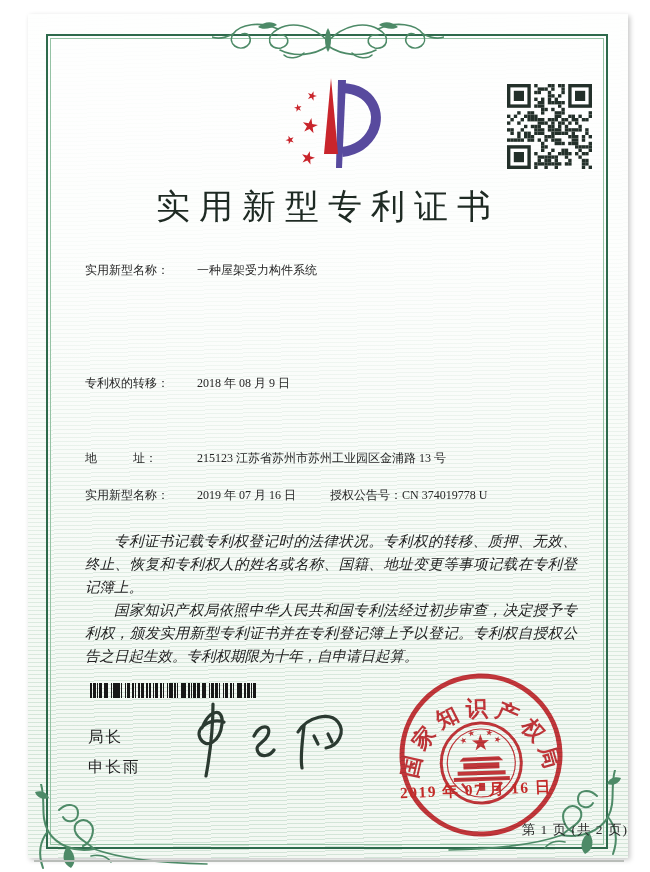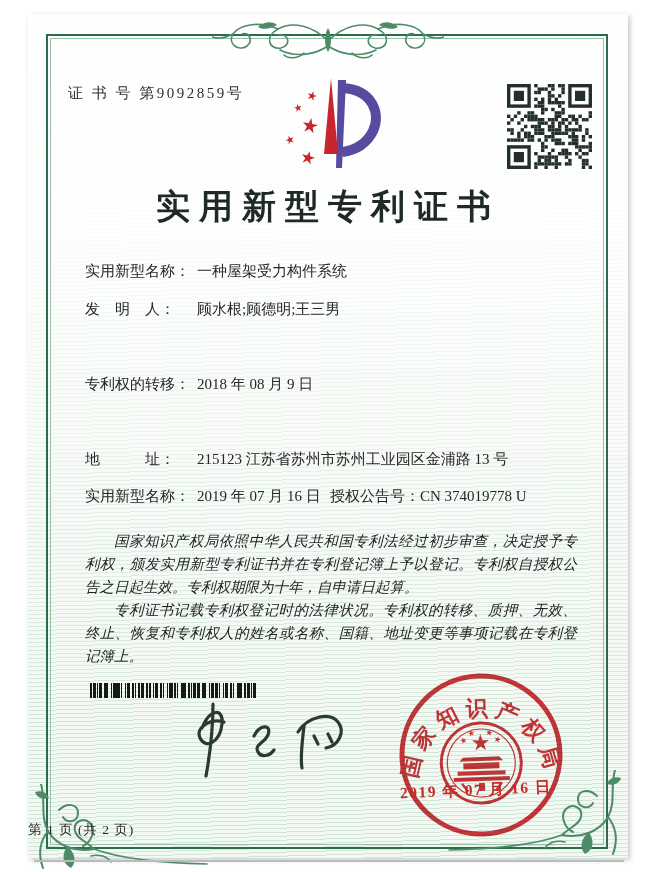--- a/index.html
+++ b/index.html
@@ -22,23 +22,23 @@
   .frame-inner{position:absolute;inset:2px;border:1px solid #94c2a4;}
   
   .flourish-top{position:absolute;left:184px;top:5px;width:232px;height:44px;}
   .flourish-bl{position:absolute;left:3px;top:770px;width:178px;height:86px;}
   .flourish-br{position:absolute;left:419px;top:756px;width:178px;height:86px;transform:scaleX(-1);}
   
   .cert-no{position:absolute;left:40px;top:70px;font-size:15px;letter-spacing:2.5px;color:#2f2f2f;}
   .logo{position:absolute;left:248px;top:60px;width:110px;height:102px;}
   .qr{position:absolute;left:479px;top:70px;width:85px;height:85px;}
   .title{position:absolute;left:0;top:170px;width:100%;text-align:center;
-    font-size:34px;font-weight:bold;letter-spacing:9px;color:#1e2a23;}
-  
-  .field-row{position:absolute;left:57px;width:500px;font-size:15px;white-space:nowrap;}
+    font-size:34px;font-weight:normal;letter-spacing:9px;color:#1e2a23;}
+  
+  .field-row{position:absolute;left:57px;width:500px;font-size:12px;white-space:nowrap;}
   .f-label{display:inline-block;min-width:112px;color:#262626;}
   .f-value{color:#262626;}
   .row1{top:248px}.row2{top:286px}.row3{top:323px}.row4{top:361px}
   .row5{top:398px}.row6{top:436px}.row7{top:473px}
   .field-col2{position:absolute;left:245px;top:0;}
   
   .body-text{position:absolute;left:57px;top:516px;width:492px;font-size:14.5px;
     line-height:23px;font-style:italic;color:#222;text-align:justify;}
   .body-text p{margin:0;text-indent:2em;}
   
@@ -48,21 +48,21 @@
       repeating-linear-gradient(90deg,rgba(0,0,0,0) 0 4px,#181818 4px 6px,rgba(0,0,0,0) 6px 11px);
   }
   
   .signer{position:absolute;left:60px;top:708px;font-size:15.5px;letter-spacing:2px;color:#222;line-height:30px;}
   .signature-svg{position:absolute;left:152px;top:678px;width:178px;height:100px;}
   
   .seal{position:absolute;left:369px;top:657px;width:168px;height:168px;opacity:.92;mix-blend-mode:multiply;transform:rotate(-2deg);}
   .seal-date{position:absolute;left:372px;top:766px;font-size:15.5px;color:#c32a28;letter-spacing:1.5px;
     transform:rotate(-2.5deg);font-weight:bold;white-space:nowrap;}
   
-  .footer{position:absolute;left:0;top:807px;width:100%;text-align:left;font-size:13.5px;color:#2c2c2c;letter-spacing:1px;}
+  .footer{position:absolute;left:0;top:807px;width:100%;text-align:right;font-size:13.5px;color:#2c2c2c;letter-spacing:1px;}
 </style>
 </head>
 <body>
 
 <div class="paper">
 
   <div class="frame">
     <div class="frame-inner"></div>
   </div>
 
@@ -97,21 +97,20 @@
       <path d="M10,0 C15,18 9,32 17,47 C25,61 44,69 63,65 C55,57 46,55 44,47 C42,37 53,33 59,39 C65,45 61,58 52,62"></path>
       <path d="M17,47 C9,57 7,70 12,84"></path>
       <path d="M63,65 C90,75 130,79 176,80" stroke-width="1.6"></path>
       <path d="M28,26 C36,18 47,20 47,29 C47,38 36,40 32,33"></path>
       <path d="M36,62 C30,72 32,80 40,84 C46,78 44,68 36,62 Z" fill="#4d8a67" stroke="none"></path>
       <path d="M4,8 C10,6 16,8 18,14 C12,16 6,14 4,8 Z" fill="#4d8a67" stroke="none"></path>
       <path d="M60,72 C68,70 76,72 80,78" stroke-width="1.6"></path>
     </g>
   </svg>
 
-  <div class="cert-no">证 书 号 第9092859号</div>
 
   <svg class="logo" viewBox="0 0 110 102">
     <defs>
       <polygon id="star5" points="0,-1 0.2245,-0.309 0.951,-0.309 0.363,0.118 0.588,0.809 0,0.382 -0.588,0.809 -0.363,0.118 -0.951,-0.309 -0.2245,-0.309"></polygon>
     </defs>
 
     <g>
       <polygon points="62,6 70,6 66,94 60,94" fill="#584a9e"></polygon>
       <path d="M67,14 C97,16 105,40 97,57 C89,73 74,77 66,78" stroke="#584a9e" stroke-width="10" fill="none"></path>
     </g>
@@ -347,43 +346,44 @@
       <rect x="0" y="61.199999999999996" width="23.8" height="23.8" fill="#23302a"></rect>
       <rect x="3.4" y="64.6" width="17" height="17" fill="#ffffff"></rect>
       <rect x="6.8" y="68" width="10.2" height="10.2" fill="#23302a"></rect>
     </svg>
 
   <div class="title">实用新型专利证书</div>
 
   <div class="field-row row1">
     <span class="f-label">实用新型名称：</span><span class="f-value">一种屋架受力构件系统</span>
   </div>
-  <div class="field-row row2">
-    <span class="f-label">发　明　人：</span><span class="f-value">顾水根;顾德明;王三男</span>
-  </div>
   <div class="field-row row4">
     <span class="f-label">专利权的转移：</span><span class="f-value">2018 年 08 月 9 日</span>
   </div>
   <div class="field-row row6">
     <span class="f-label">地　　　址：</span><span class="f-value">215123 江苏省苏州市苏州工业园区金浦路 13 号</span>
   </div>
   <div class="field-row row7">
     <span class="f-label">实用新型名称：</span><span class="f-value">2019 年 07 月 16 日</span>
     <span class="field-col2">
       <span class="f-label" style="min-width:0;">授权公告号：</span><span class="f-value">CN 374019778 U</span>
     </span>
   </div>
 
   <div class="body-text">
+    <p>专利证书记载专利权登记时的法律状况。专利权的转移、质押、无效、终止、恢复和专利权人的姓名或名称、国籍、地址变更等事项记载在专利登记簿上。</p>
     <p>国家知识产权局依照中华人民共和国专利法经过初步审查，决定授予专利权，颁发实用新型专利证书并在专利登记簿上予以登记。专利权自授权公告之日起生效。专利权期限为十年，自申请日起算。</p>
-    <p>专利证书记载专利权登记时的法律状况。专利权的转移、质押、无效、终止、恢复和专利权人的姓名或名称、国籍、地址变更等事项记载在专利登记簿上。</p>
   </div>
 
   <div class="barcode"></div>
 
+  <div class="signer">
+    <div>局长</div>
+    <div>申长雨</div>
+  </div>
   <svg class="signature-svg" viewBox="0 0 178 100">
     <g stroke="#2b3a31" stroke-width="3.2" fill="none" stroke-linecap="round" stroke-linejoin="round">
       <path d="M22,36 C30,16 44,16 42,32 C40,50 26,58 20,46 C15,36 30,26 44,30"></path>
       <path d="M33,12 C33,34 30,62 26,84"></path>
       <path d="M74,44 C80,32 92,32 88,43 C84,52 74,52 78,60 C81,66 90,64 94,58"></path>
       <path d="M118,40 C128,24 150,20 158,30 C166,40 158,54 146,56"></path>
       <path d="M124,34 C122,52 120,66 122,76"></path>
       <path d="M134,44 L138,52 M148,42 L152,50"></path>
     </g>
   </svg>

